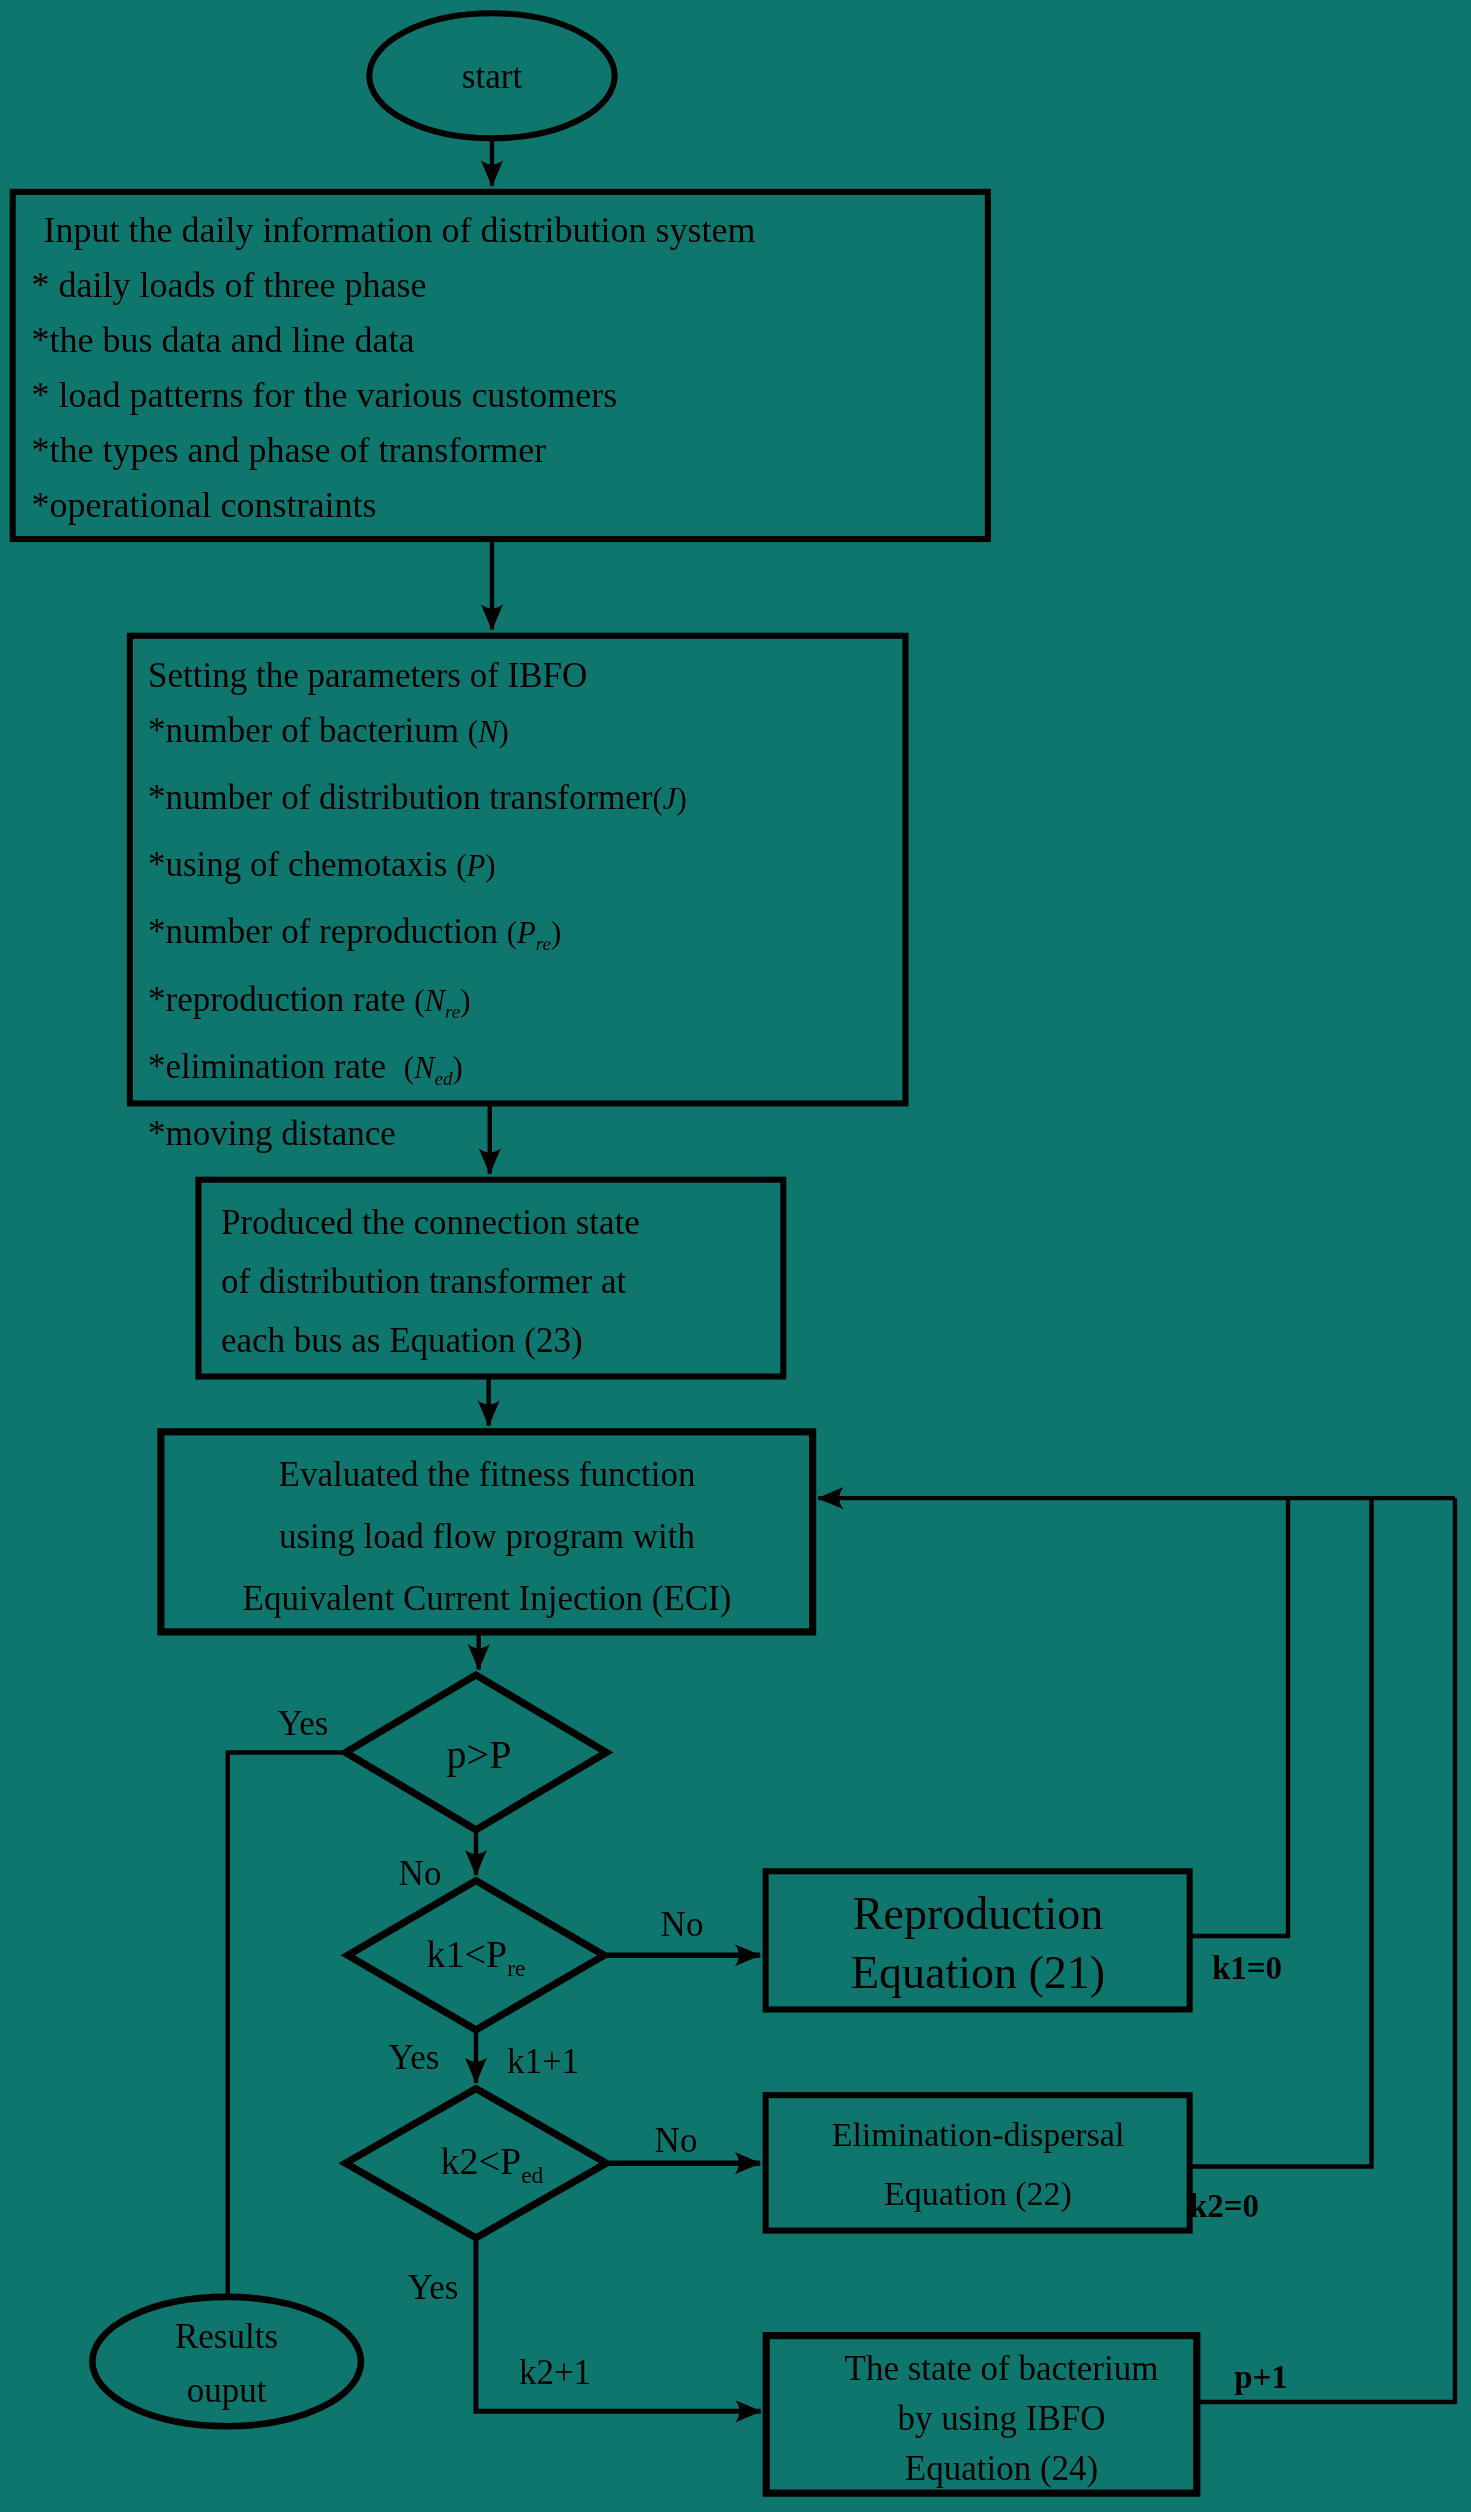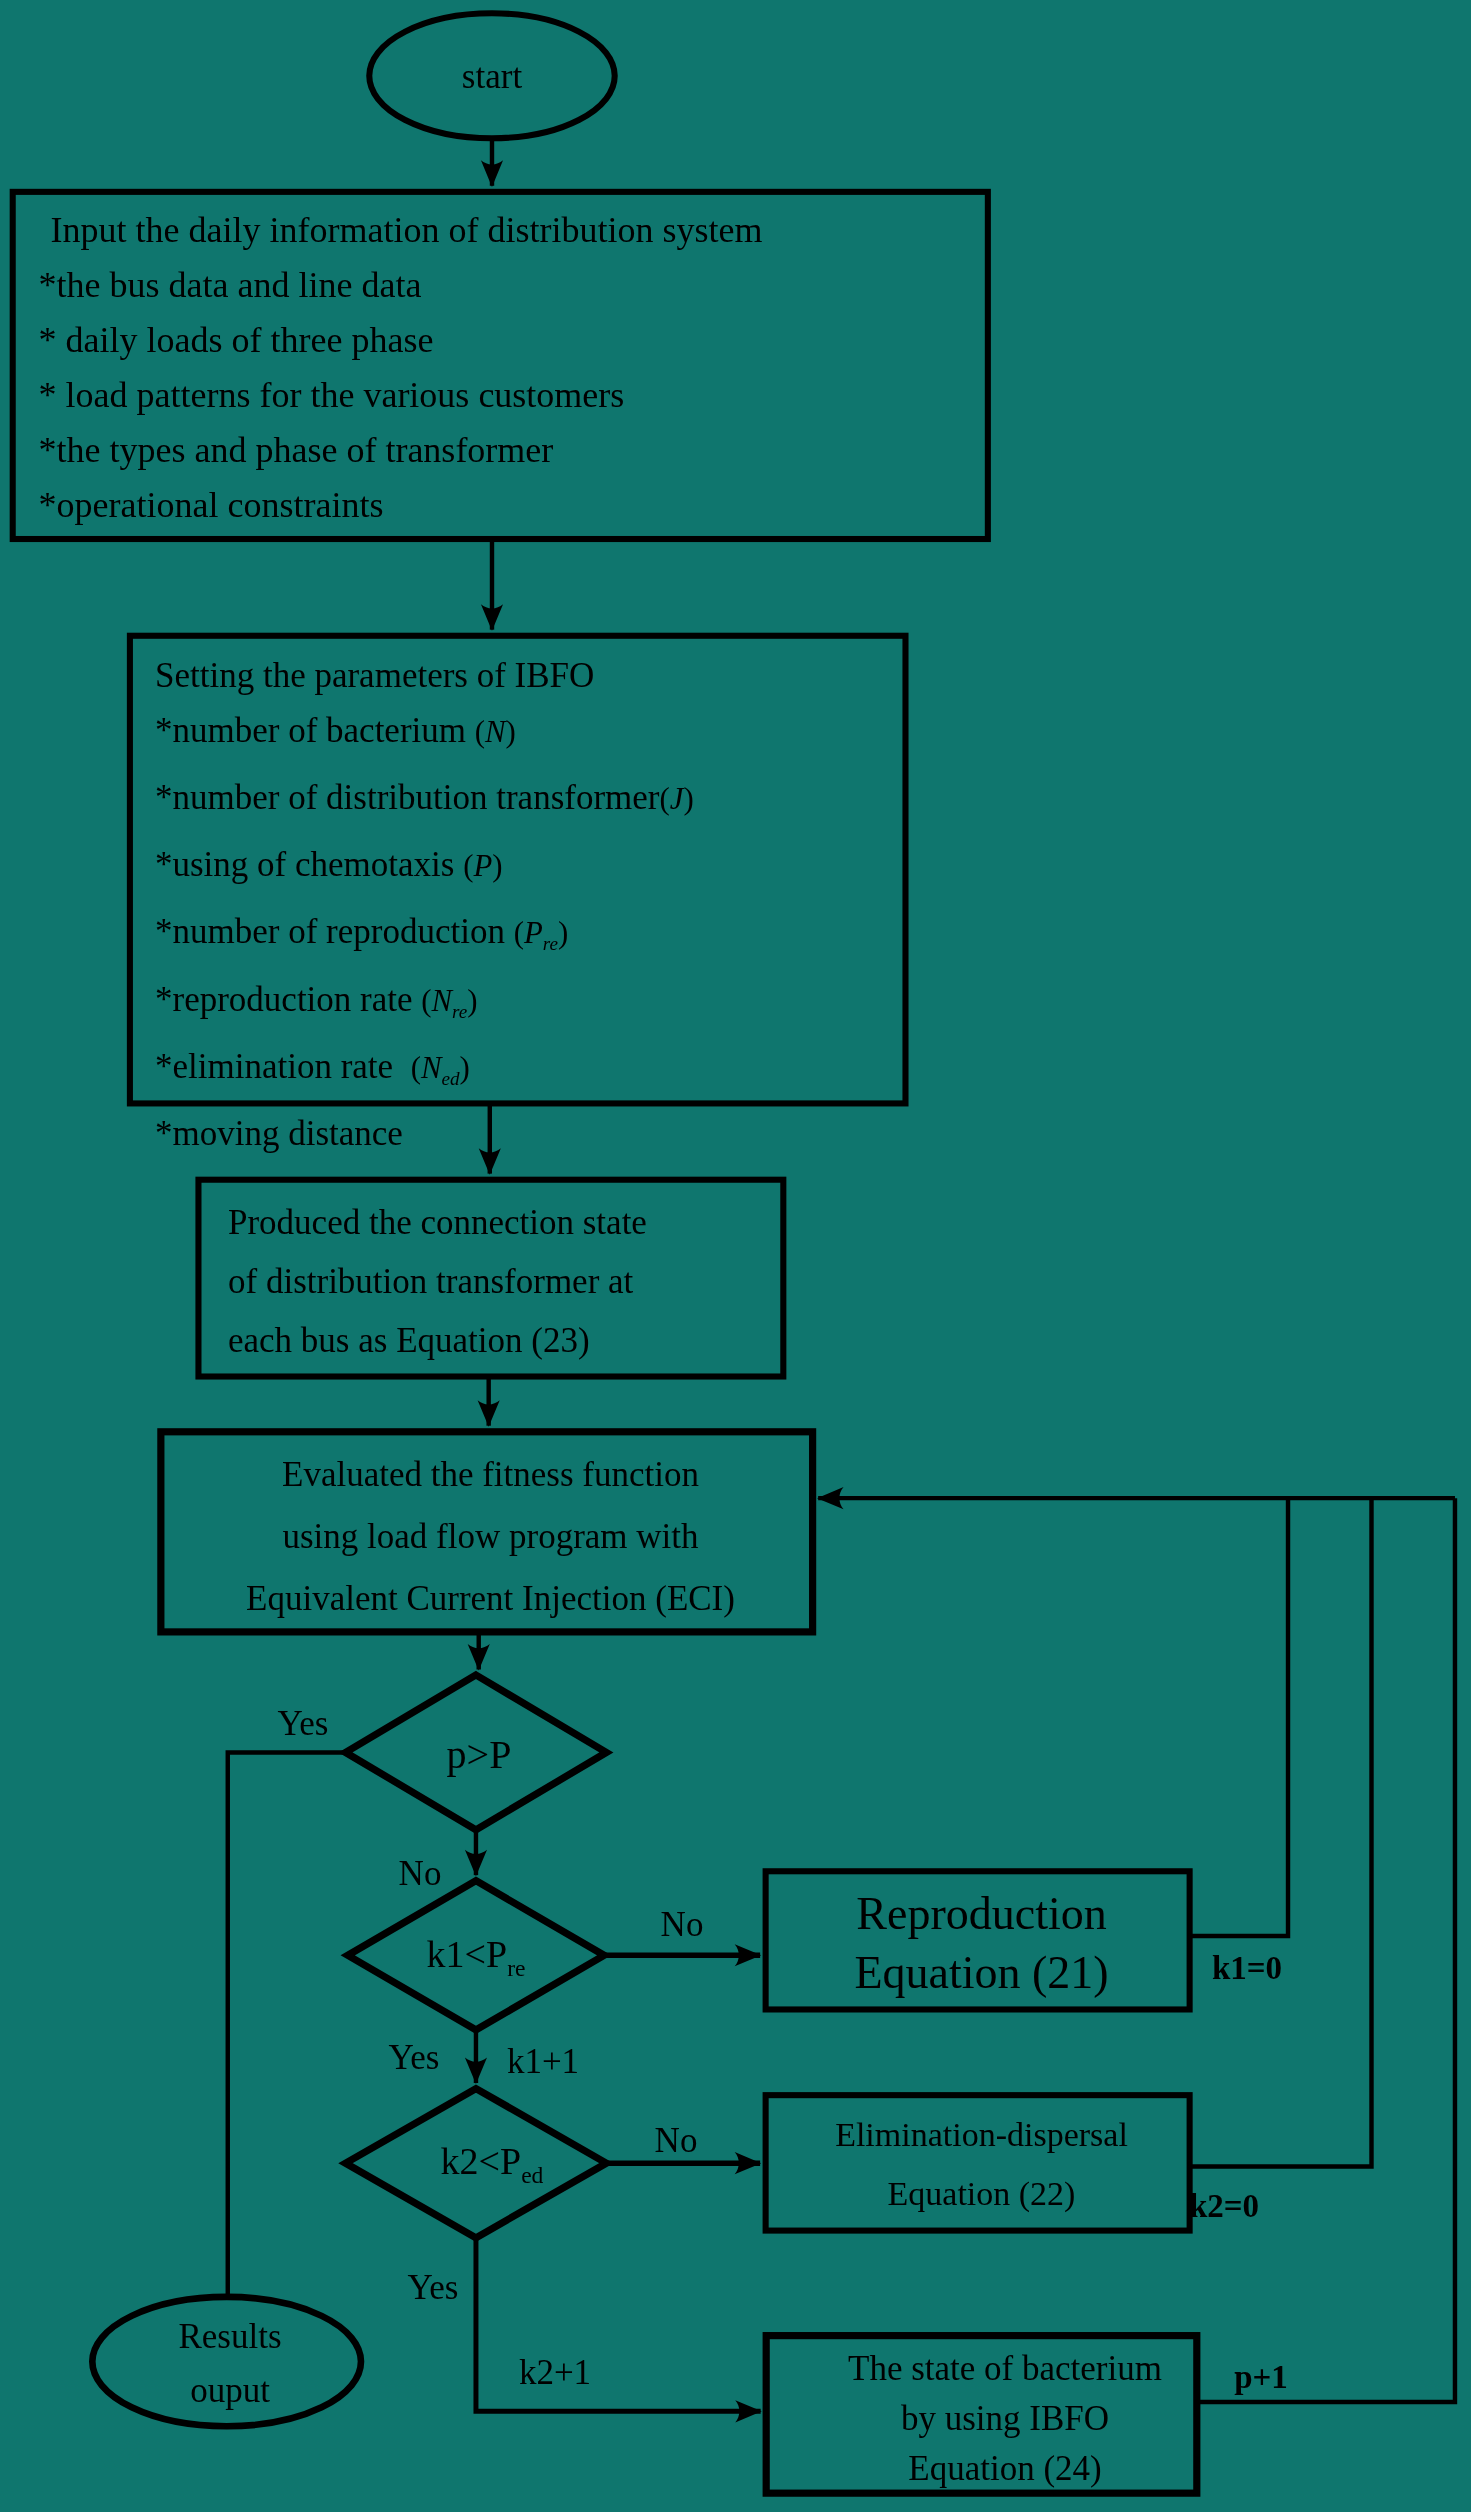--- a/index.html
+++ b/index.html
@@ -5,21 +5,21 @@
   html,body{margin:0;padding:0;background:#ffffff;}
   #canvas{
     position:relative;
     width:1471px;height:2512px;
     background:#0f766e;
     font-family:"Liberation Serif","DejaVu Serif",serif;
     color:#000;
   }
   #wires{position:absolute;left:0;top:0;}
   .txt{position:absolute;white-space:nowrap;}
-  .lines div{white-space:nowrap;margin-left:7px;}
+  .lines div{white-space:nowrap;}
   .center{text-align:center;}
   .lbl{position:absolute;transform:translate(-50%,-50%);font-size:35px;}
   .lbl-bold{font-weight:bold;font-size:33px;}
   .dlabel{position:absolute;transform:translate(-50%,-50%);font-size:38px;}
   .mathwrap{font-size:0.88em;}
   .mathwrap i{font-family:"Liberation Serif","DejaVu Serif",serif;font-style:italic;}
   .mathwrap sub{font-size:0.62em;font-style:italic;}
   .dsub{font-size:0.62em;}
   .box1-lines{font-size:36px;line-height:55px;}
   .box2-lines{font-size:35px;line-height:55px;}
@@ -72,22 +72,22 @@
     <path d="M2152,3502 L2330,3502 L2330,2710" fill="none" stroke="#000" stroke-width="8"></path>
     <path d="M2152,3919 L2481,3919 L2481,2710" fill="none" stroke="#000" stroke-width="8"></path>
     <path d="M2165,4345 L2632,4345 L2632,2710" fill="none" stroke="#000" stroke-width="8"></path>
     <path d="M2632,2710 L1480,2710" fill="none" stroke="#000" stroke-width="8" marker-end="url(#ah)"></path>
   </svg>
 
   <div class="lbl" style="left:492px;top:77px;">start</div>
 
   <div class="txt lines box1-lines" style="left:31.5px;top:203px;">
     <div class="indent1">Input the daily information of distribution system</div>
+    <div>* daily loads of three phase</div>
     <div>*the bus data and line data</div>
-    <div>* daily loads of three phase</div>
     <div>* load patterns for the various customers</div>
     <div>*the types and phase of transformer</div>
     <div>*operational constraints</div>
   </div>
 
   <div class="txt lines box2-lines" style="left:148px;top:648px;">
     <div>Setting the parameters of IBFO</div>
     <div><span>*number of bacterium </span><span class="mathwrap"><span>(</span><i>N</i><sub></sub><span>)</span></span></div>
     <div><span>*number of distribution transformer</span><span class="mathwrap"><span>(</span><i>J</i><sub></sub><span>)</span></span></div>
     <div><span>*using of chemotaxis </span><span class="mathwrap"><span>(</span><i>P</i><sub></sub><span>)</span></span></div>

